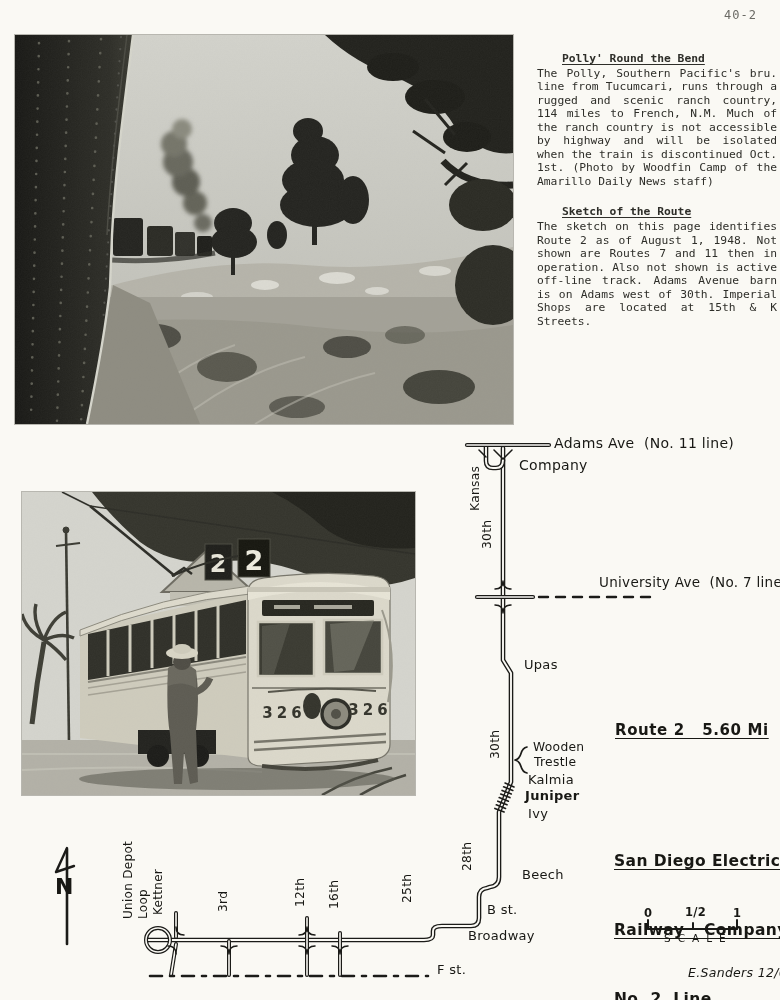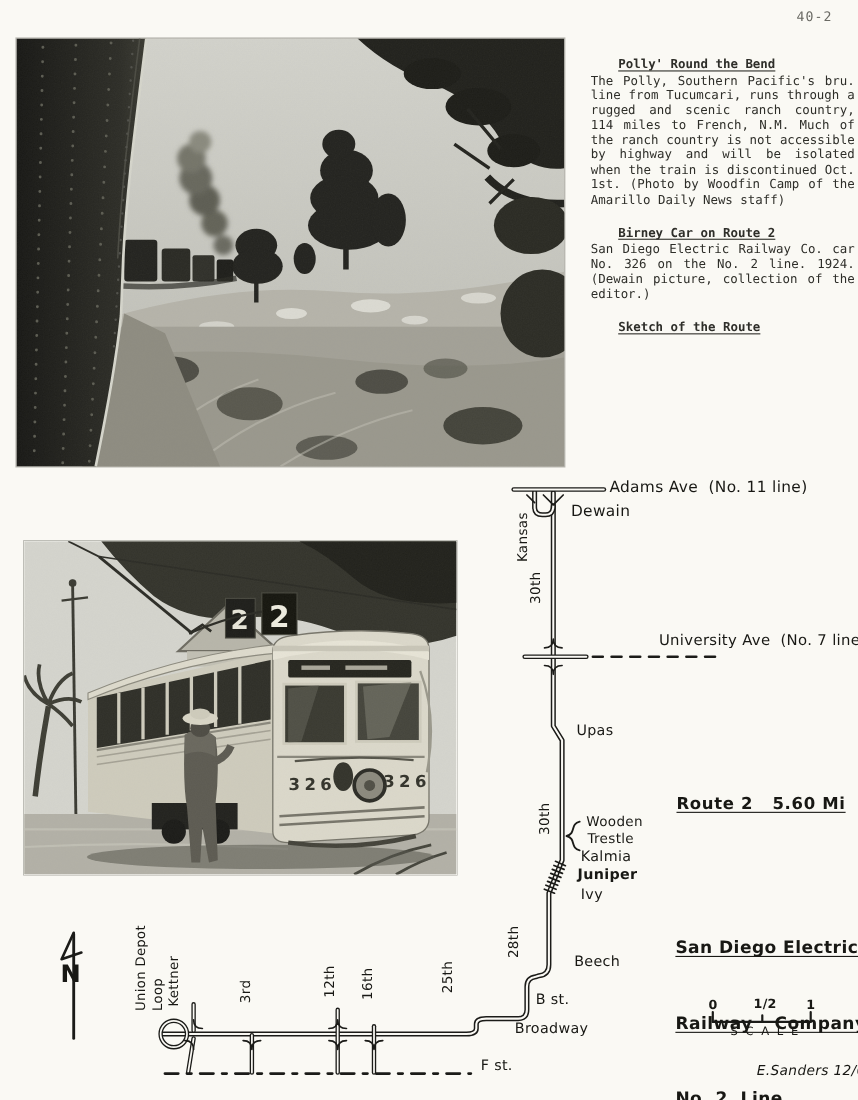--- a/index.html
+++ b/index.html
@@ -309,30 +309,27 @@
       </g>
     </g>
   </svg>
 
   <div class="col">
     <div class="article">
       <h3>Polly' Round the Bend</h3>
       <p>The Polly, Southern Pacific's bru. line from Tucumcari, runs through a rugged and scenic ranch country, 114 miles to French, N.M.  Much of the ranch country is not accessible by highway and will be isolated when the train is discontinued Oct. 1st.  (Photo by Woodfin Camp of the Amarillo Daily News staff)</p>
     </div>
     <div class="article">
-      <h3>Birney Car on Route 2</h3>
-      <p>San Diego Electric Railway Co. car No. 326 on the No. 2 line.    1924. (Dewain picture, collection of the editor.)</p>
-    </div>
-    <div class="article">
       <h3>Sketch of the Route</h3>
+      <p>The sketch on this page identifies Route 2 as of August 1, 1948.   Not shown are Routes 7 and 11 then in operation.  Also not shown is active off-line track.   Adams Avenue barn is on Adams west of 30th.  Imperial Shops are located at 15th &amp; K Streets.</p>
     </div>
   </div>
 
   <div class="hand" style="left:554px; top:435px; font-size:14px;">Adams Ave  (No. 11 line)</div>
-  <div class="hand" style="left:519px; top:457px; font-size:14px;">Dewain</div>
+  <div class="hand" style="left:519px; top:457px; font-size:14px;">Company</div>
   <div class="hand vhand sm" style="left:468px; top:511px;">Kansas</div>
   <div class="hand vhand sm" style="left:480px; top:549px;">30th</div>
   <div class="hand" style="left:599px; top:574px; font-size:13.5px;"><span>University Ave</span>&nbsp;&nbsp;<span>(No. 7 line)</span></div>
   <div class="hand" style="left:524px; top:657px;">Upas</div>
   <div class="hand vhand sm" style="left:488px; top:759px;">30th</div>
   <div class="hand sm" style="left:533px; top:740px;text-align:right;">Wooden</div>
   <div class="hand sm" style="left:534px; top:755px;">Trestle</div>
   <div class="hand" style="left:528px; top:772px;">Kalmia</div>
   <div class="hand" style="left:525px; top:788px;font-weight:bold;">Juniper</div>
   <div class="hand" style="left:528px; top:806px;">Ivy</div>

